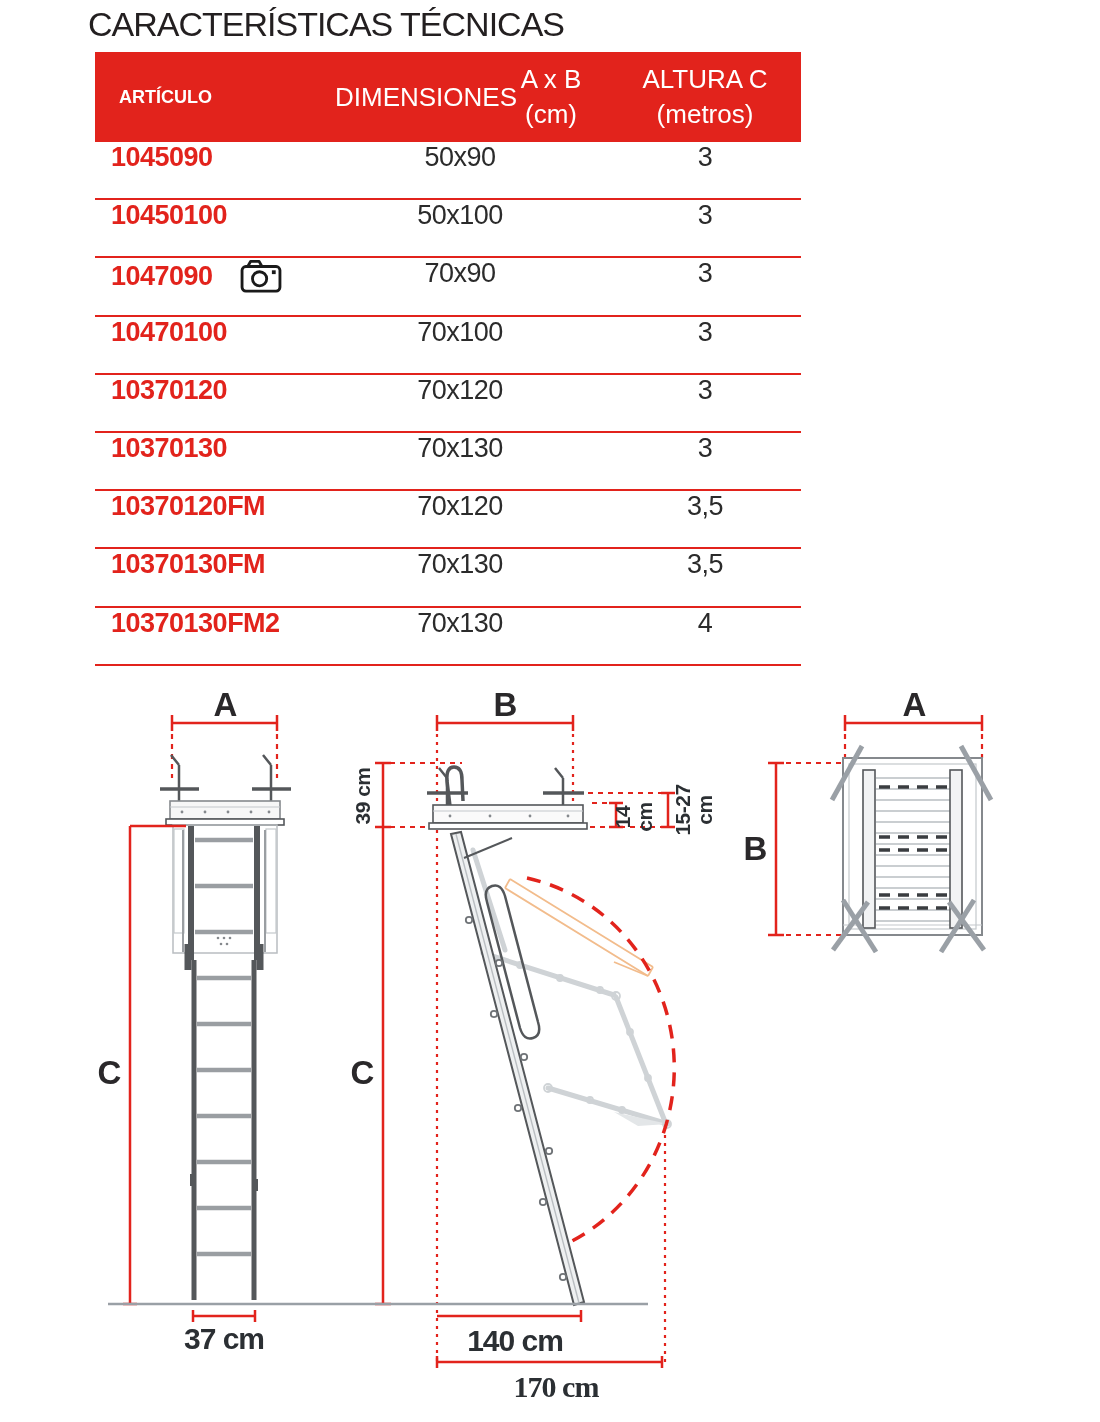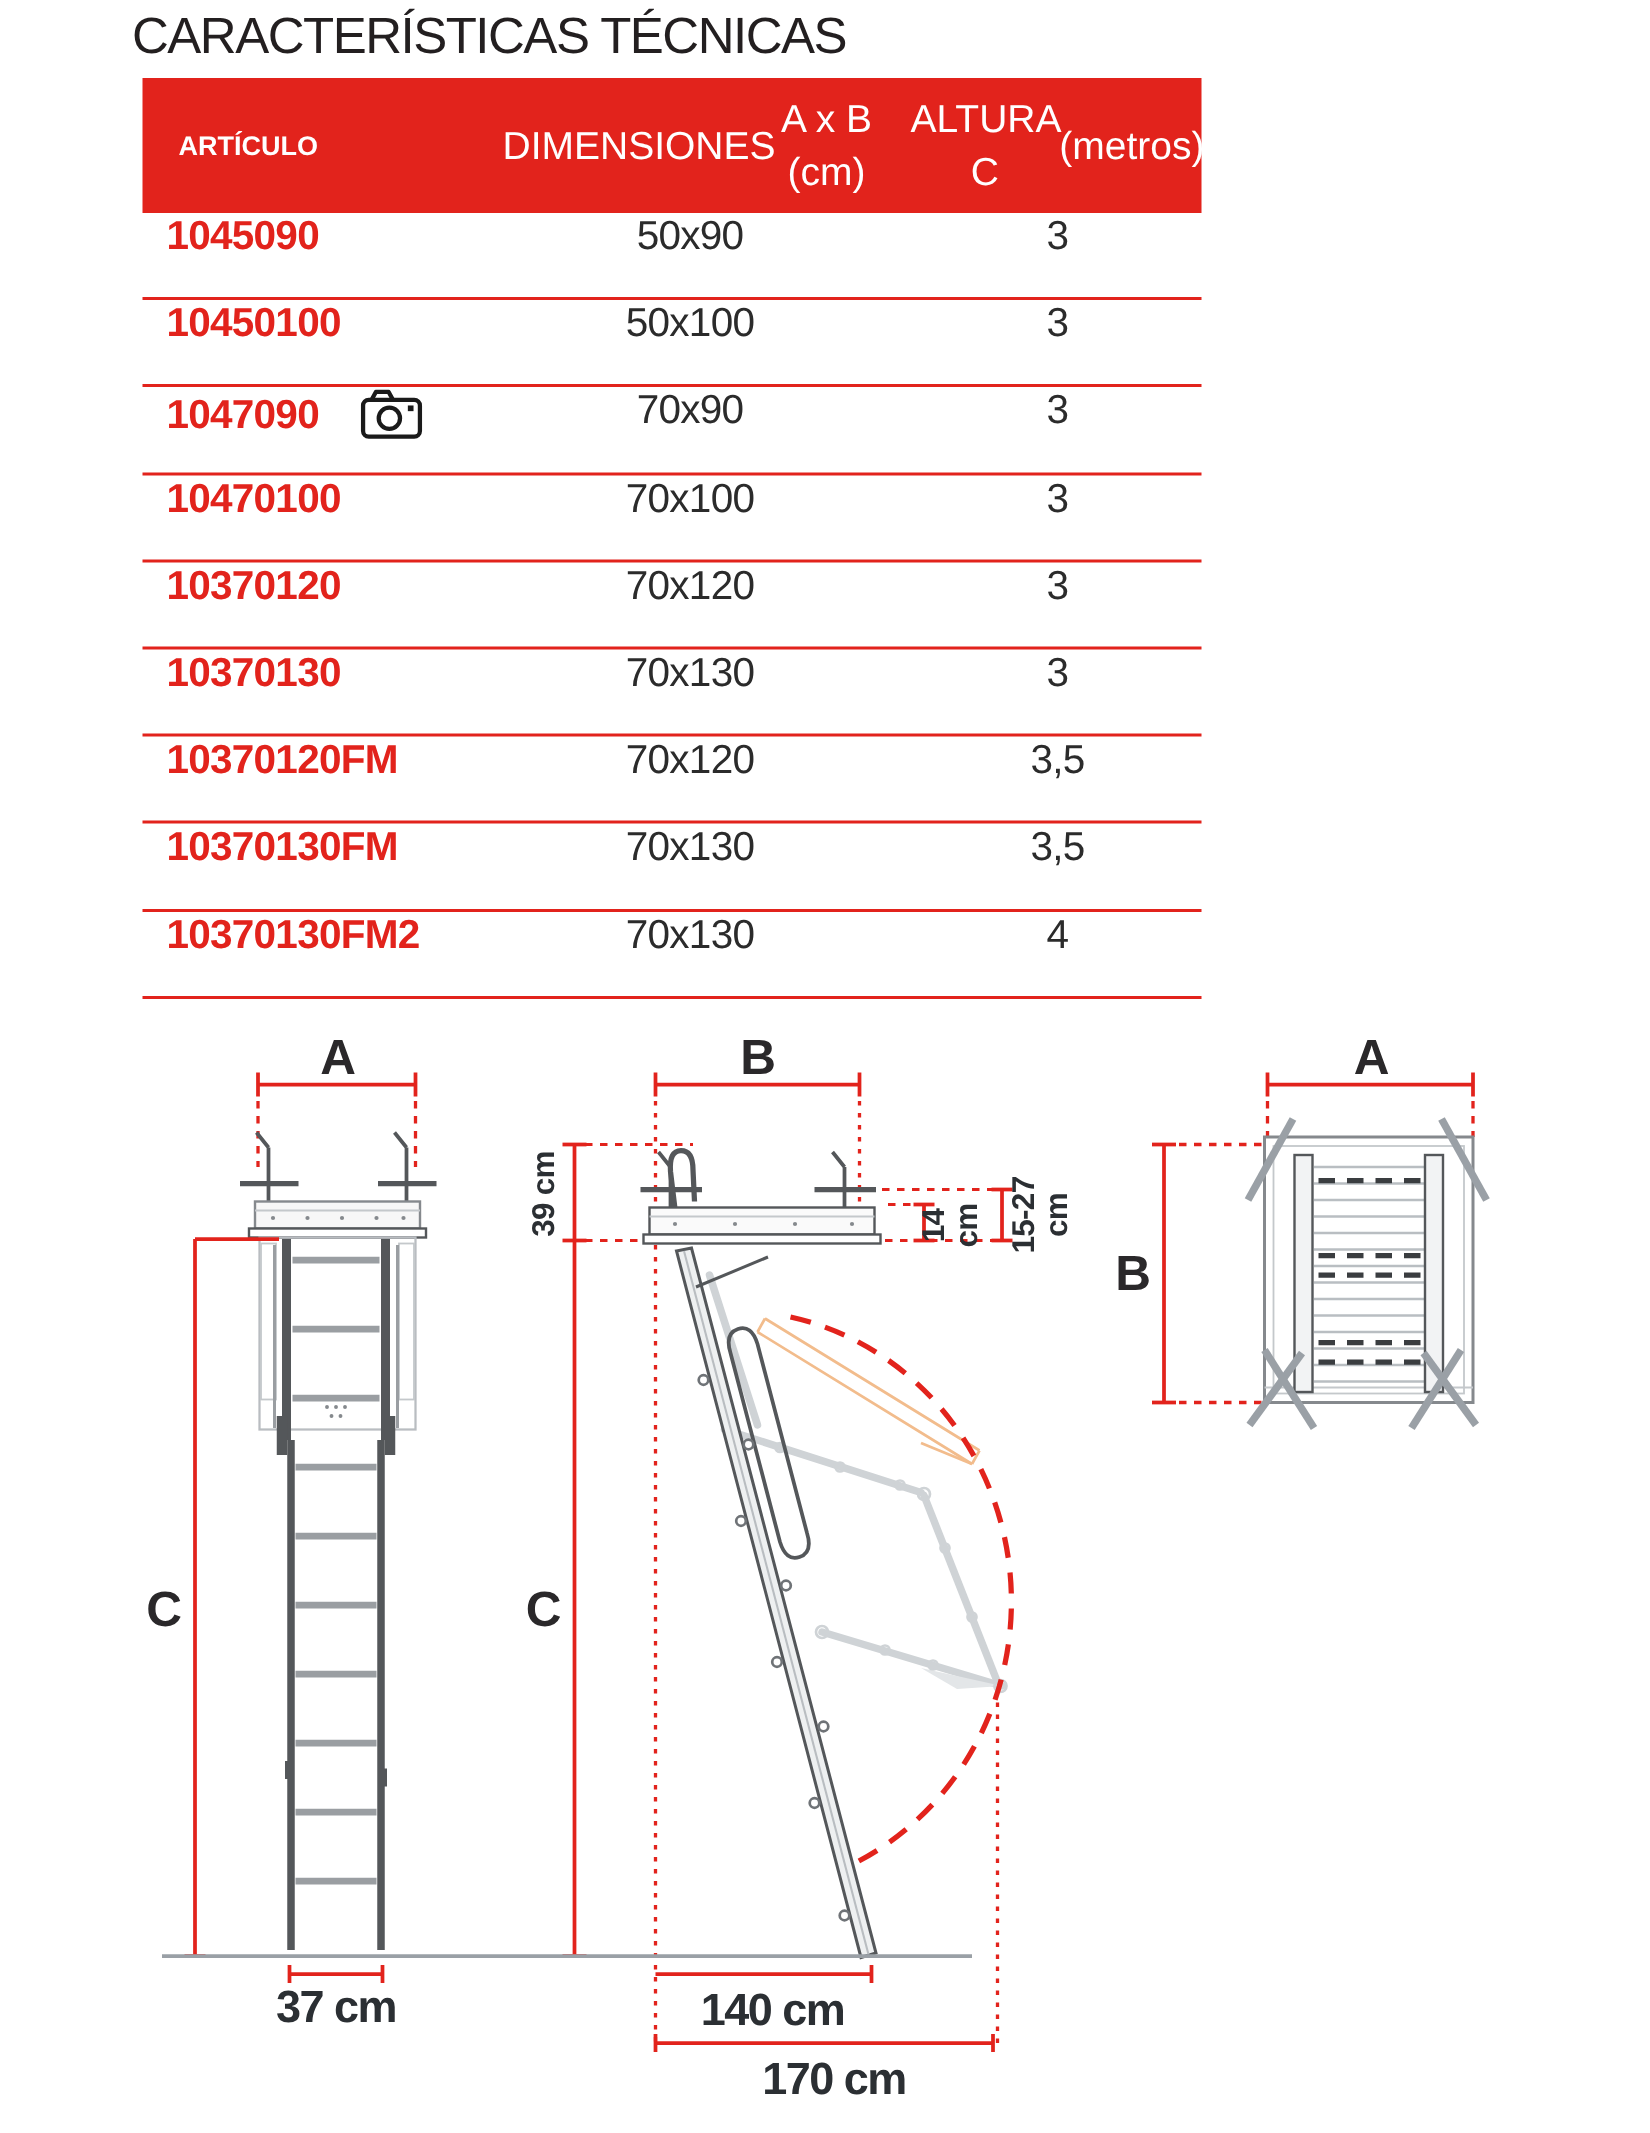--- a/index.html
+++ b/index.html
@@ -18,21 +18,21 @@
     font-family:"Liberation Sans", sans-serif;overflow:hidden;
   }
   .title{
     position:absolute;left:88px;top:5px;font-size:34px;font-weight:400;
     color:var(--ink);letter-spacing:-1px;white-space:nowrap;
   }
   .tech-table{position:absolute;left:95px;top:52px;width:706px;}
   .thead{height:90px;background:var(--red);display:flex;color:#fff;}
   .th-art{width:240px;display:flex;align-items:center;padding-left:24px;box-sizing:border-box;font-size:18px;font-weight:bold;}
   .th-dim{width:250px;display:flex;align-items:center;justify-content:center;font-size:26px;line-height:35px;text-align:center;}
-  .th-alt{width:216px;display:flex;flex-direction:row;align-items:center;justify-content:center;font-size:26px;line-height:35px;text-align:center;padding-left:24px;box-sizing:border-box;}
+  .th-alt{width:216px;display:flex;flex-direction:column;align-items:center;justify-content:center;font-size:26px;line-height:35px;text-align:center;padding-left:24px;box-sizing:border-box;}
   .trow{height:56.2px;border-bottom:2px solid var(--red);display:flex;align-items:flex-start;}
   .c-art{width:240px;padding-left:16px;box-sizing:border-box;font-size:27px;font-weight:700;color:var(--red);letter-spacing:-0.5px;display:flex;align-items:center;gap:26px;}
   .c-dim{width:250px;text-align:center;font-size:27px;color:var(--val);letter-spacing:-0.5px;}
   .c-alt{width:216px;text-align:center;font-size:27px;color:var(--val);letter-spacing:-0.5px;padding-left:24px;box-sizing:border-box;}
   .cam{flex:0 0 auto;display:inline-flex;}
   .drawing-svg{position:absolute;left:0;top:0;}
   .dlabel{
     position:absolute;font-size:33px;font-weight:700;color:#2a282a;
     letter-spacing:-1px;text-align:center;
   }
@@ -404,16 +404,16 @@
 <div class="dlabel" style="left:207px;top:686px;width:36px;">A</div>
 <div class="dlabel" style="left:94px;top:1054px;width:30px;">C</div>
 <div class="mlabel" style="left:179px;top:1322px;width:90px;">37 cm</div>
 
 <div class="dlabel" style="left:487px;top:686px;width:36px;">B</div>
 <div class="dlabel" style="left:347px;top:1054px;width:30px;">C</div>
 <div class="rlabel" style="left:331px;top:783px;width:64px;height:26px;">39 cm</div>
 <div class="rlabel wrap" style="left:615px;top:795px;width:38px;height:44px;">14 cm</div>
 <div class="rlabel wrap" style="left:665px;top:787px;width:58px;height:46px;">15-27 cm</div>
 <div class="mlabel" style="left:450px;top:1324px;width:130px;">140 cm</div>
-<div class="mlabel" style="left:491px;top:1370px;width:130px;">170 cm</div>
+<div class="mlabel" style="left:491px;top:1370px;width:130px;font-family:Liberation Serif, serif;">170 cm</div>
 
 <div class="dlabel" style="left:896px;top:686px;width:36px;">A</div>
 <div class="dlabel" style="left:740px;top:830px;width:30px;">B</div>
 
 </body></html>

